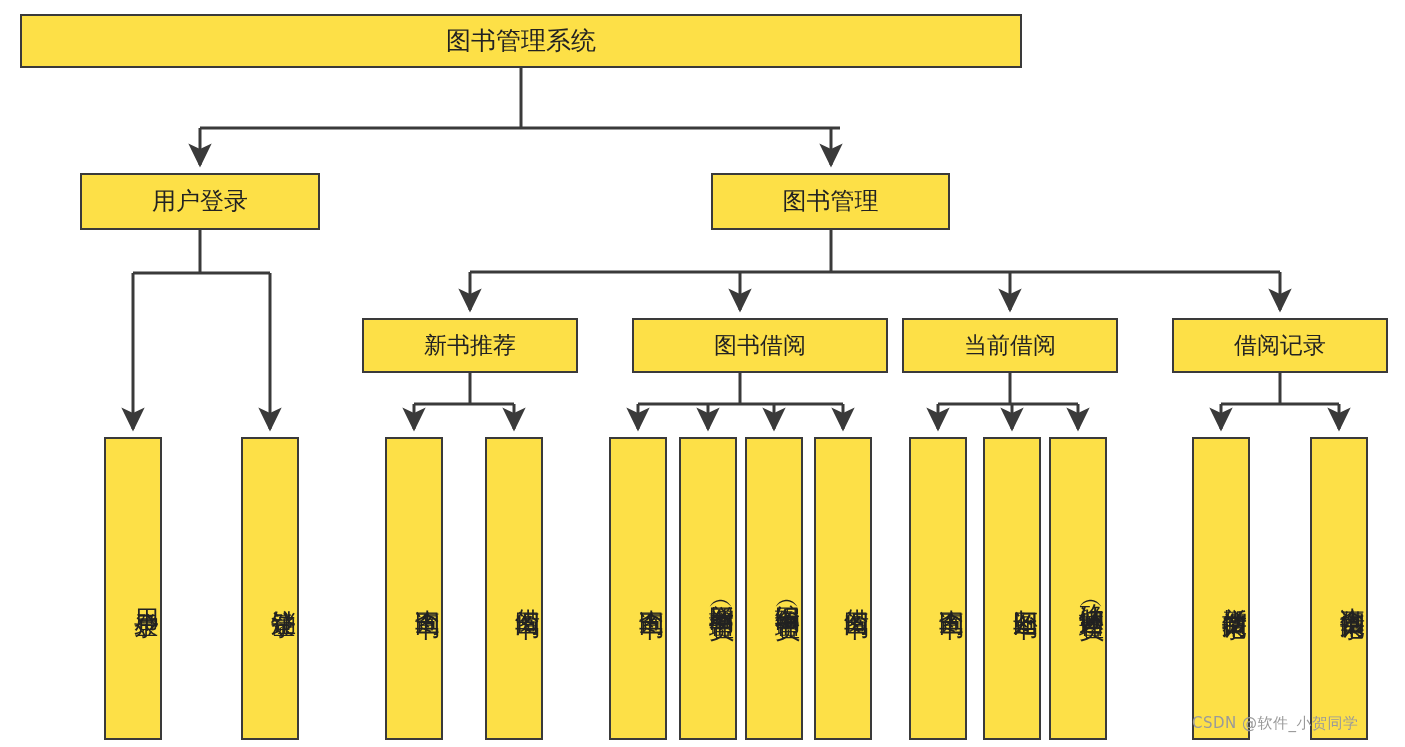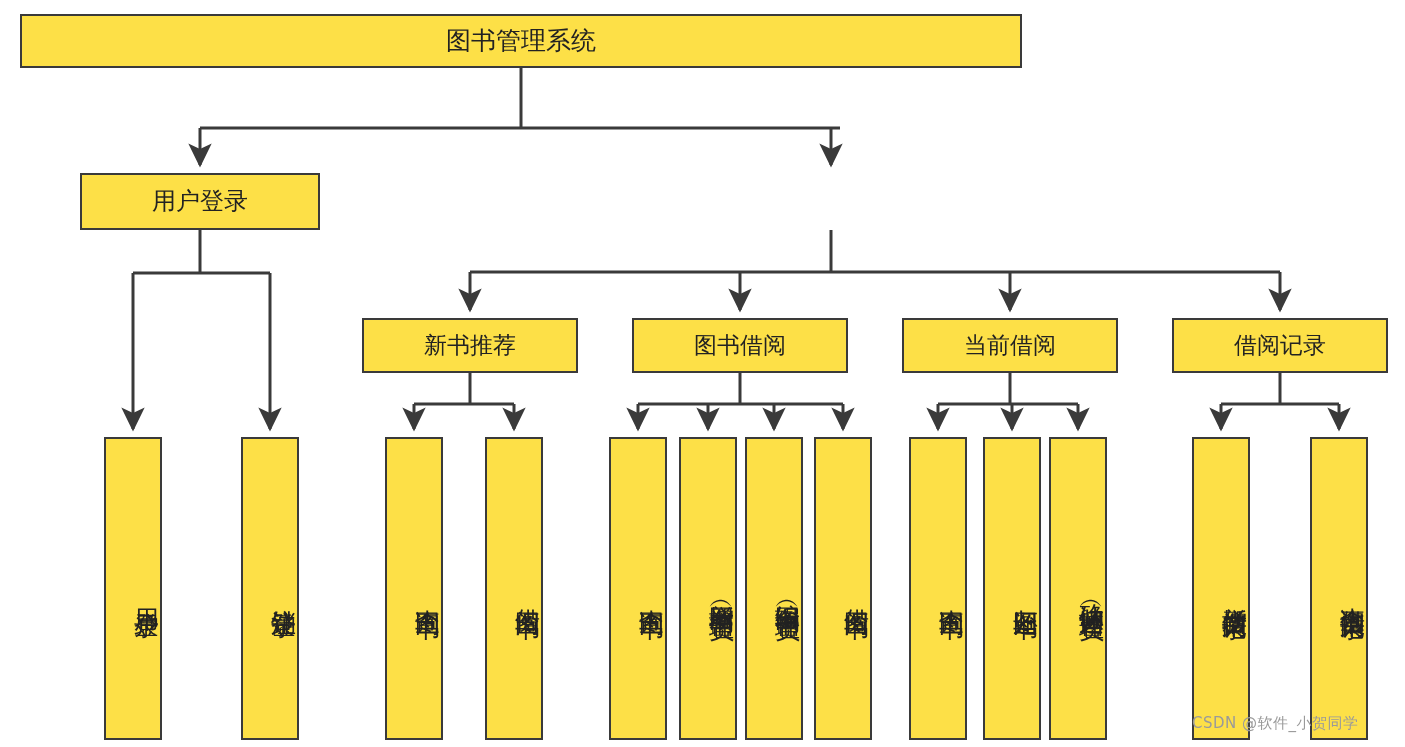--- a/index.html
+++ b/index.html
@@ -124,25 +124,28 @@
     </g>
   </svg>
 
   <div class="node root" style="left: 20px; top: 14px; width: 1002px; height: 54px;">
     <span class="lbl">图书管理系统</span>
   </div>
 
   <div class="node lvl1" style="left: 80px; top: 173px; width: 240px; height: 57px;">
     <span class="lbl">用户登录</span>
   </div>
+  <div class="node lvl1" style="left: 711px; top: 173px; width: 239px; height: 57px;">
+    <span class="lbl">图书管理</span>
+  </div>
 
   <div class="node lvl2" style="left: 362px; top: 318px; width: 216px; height: 55px;">
     <span class="lbl">新书推荐</span>
   </div>
-  <div class="node lvl2" style="left: 632px; top: 318px; width: 216px; height: 55px;">
+  <div class="node lvl2" style="left: 632px; top: 318px; width: 256px; height: 55px;">
     <span class="lbl">图书借阅</span>
   </div>
   <div class="node lvl2" style="left: 902px; top: 318px; width: 216px; height: 55px;">
     <span class="lbl">当前借阅</span>
   </div>
   <div class="node lvl2" style="left: 1172px; top: 318px; width: 216px; height: 55px;">
     <span class="lbl">借阅记录</span>
   </div>
 
   <div class="node leaf" style="left: 104px; top: 437px; width: 58px; height: 303px;">

